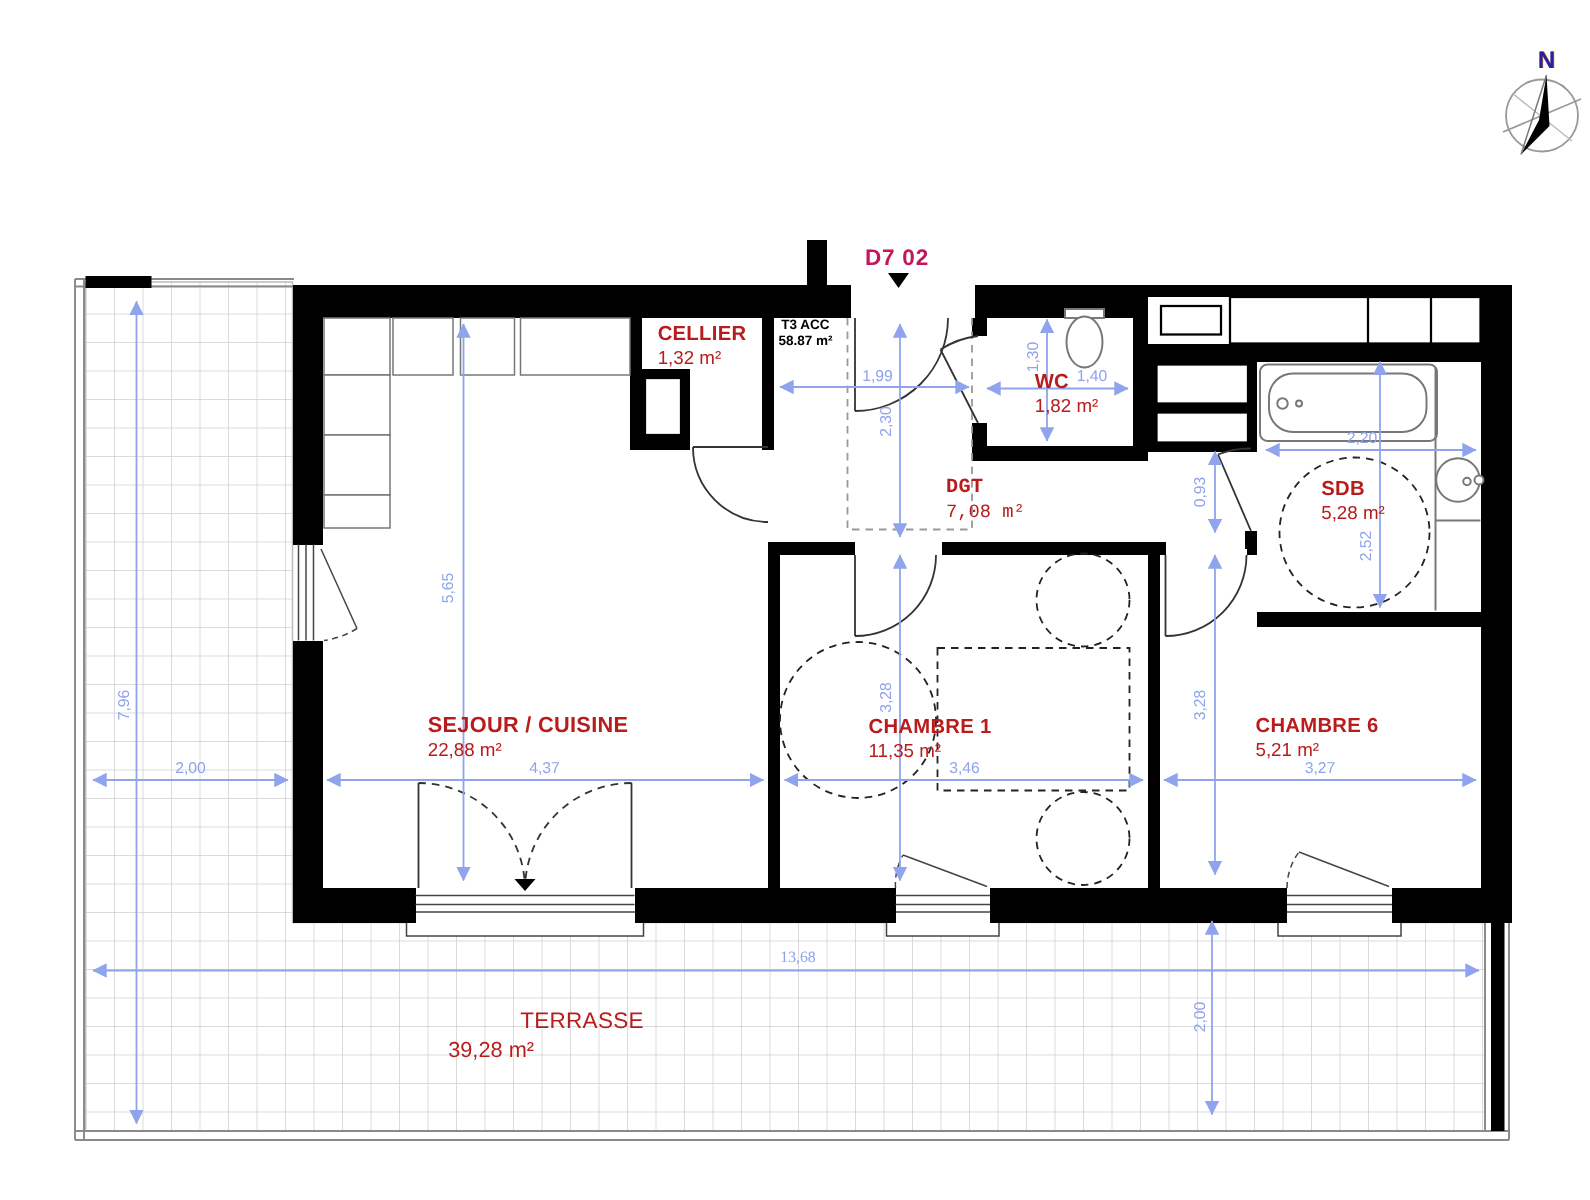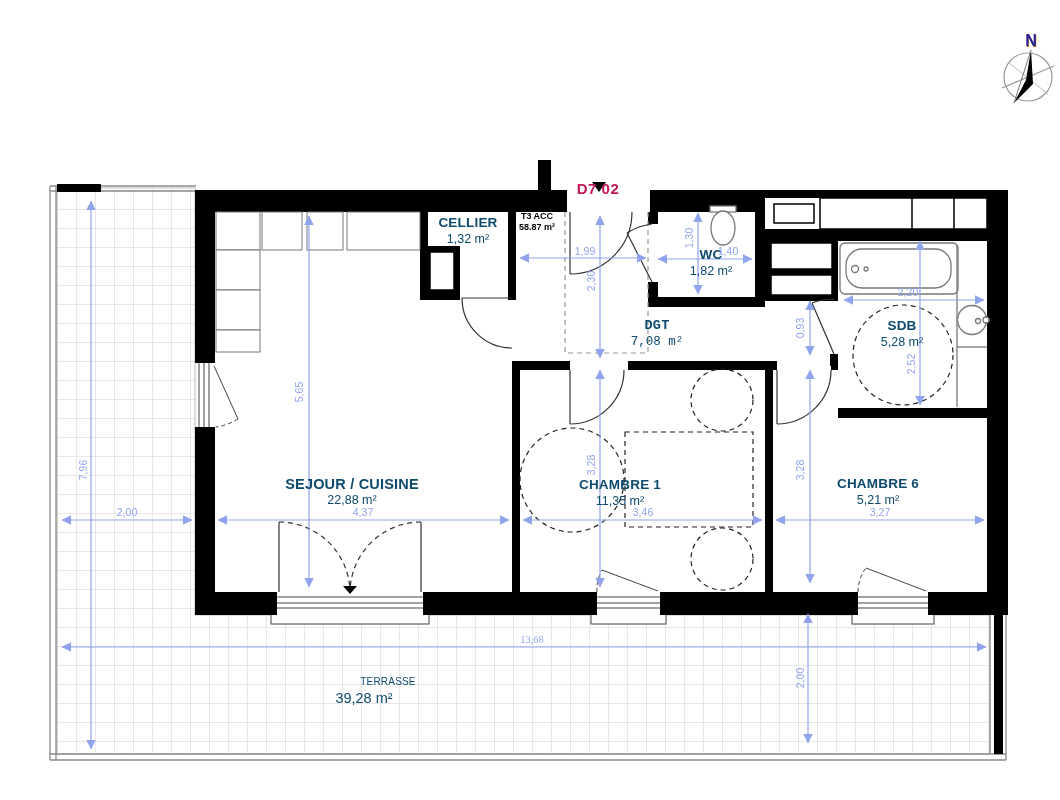--- a/index.html
+++ b/index.html
@@ -1,24 +1,24 @@
 <!DOCTYPE html>
 <html><head>
 <meta charset="utf-8">
 <style>
   html,body{margin:0;padding:0;background:#fff;}
   #plan{position:relative;width:1060px;height:800px;background:#fff;overflow:hidden;
         font-family:"Liberation Sans",sans-serif;}
   #plan svg{position:absolute;left:0;top:0;}
-  .lbl{position:absolute;transform:translate(-50%,-50%);text-align:center;
-       white-space:nowrap;color:#0c4a6e;line-height:1.25;z-index:5;}
+  .lbl{position:absolute;transform:translate(-50%,-50%);text-align:left;
+       white-space:nowrap;color:#b91c1c;line-height:1.25;z-index:5;}
   .room-name{font-size:13.5px;font-weight:bold;letter-spacing:.2px;}
   .room-area{font-size:12.5px;}
   .big .room-name{font-size:14.5px;}
-  .terr .room-name{font-weight:normal;font-size:10px;padding-left:48px;}
+  .terr .room-name{font-weight:normal;font-size:15px;padding-left:48px;}
   .terr .room-area{font-size:14.5px;}
   .dim{position:absolute;font-size:10.5px;color:#8fa4ec;z-index:6;
        transform:translate(-50%,-50%);white-space:nowrap;}
   .dim.v{transform:translate(-50%,-50%) rotate(-90deg);}
   .unit-id{position:absolute;transform:translate(-50%,-50%);font-size:15px;
        font-weight:bold;color:#c2185b;z-index:6;letter-spacing:.5px;}
   .type-box{position:absolute;transform:translate(-50%,-50%);text-align:center;
        font-size:9px;font-weight:bold;line-height:1.2;z-index:6;}
   .north{position:absolute;transform:translate(-50%,-50%);font-size:16px;font-weight:bold;
        color:#23239f;text-shadow:0.5px 0.5px 0 #d2691e;z-index:6;}
@@ -204,21 +204,21 @@
 
   <g>
     <circle cx="1028" cy="77" r="24" fill="none" stroke="#999" stroke-width="1.2"></circle>
     <line x1="1002" y1="88" x2="1054" y2="66" stroke="#999" stroke-width="1.2"></line>
     <line x1="1008" y1="62" x2="1048" y2="94" stroke="#bbb" stroke-width="1"></line>
     <polygon points="1031,50 1033,84 1014,103 1026,80" fill="#000"></polygon>
     <polyline points="1031,50 1014,103" fill="none" stroke="#777" stroke-width="1"></polyline>
   </g>
 </svg>
 
-<div class="unit-id" style="left:598px;top:188px;">D7 02</div>
+<div class="unit-id" style="left:598px;top:172px;">D7 02</div>
 <div class="type-box" style="left:537px;top:222px;text-align:center;">
   <div>T3 ACC</div>
   <div>58.87 m²</div>
 </div>
 <div class="north" style="left:1031px;top:41px;">N</div>
 
 <div class="lbl" style="left:468px;top:231px;">
   <div class="room-name">CELLIER</div>
   <div class="room-area">1,32 m²</div>
 </div>

